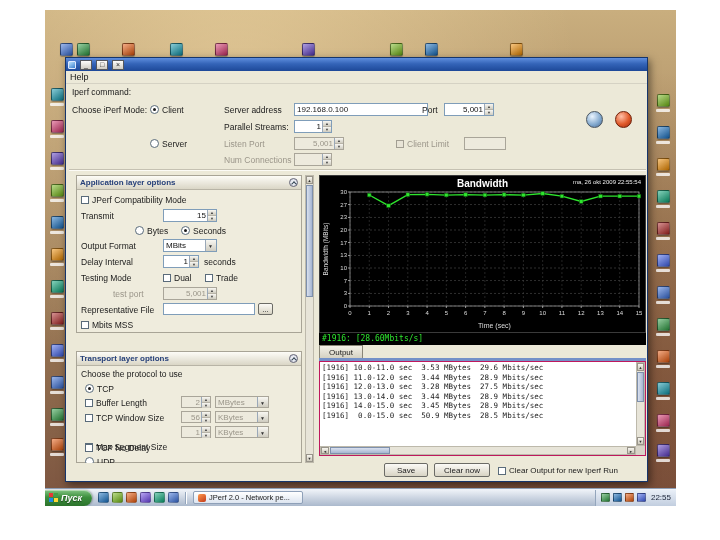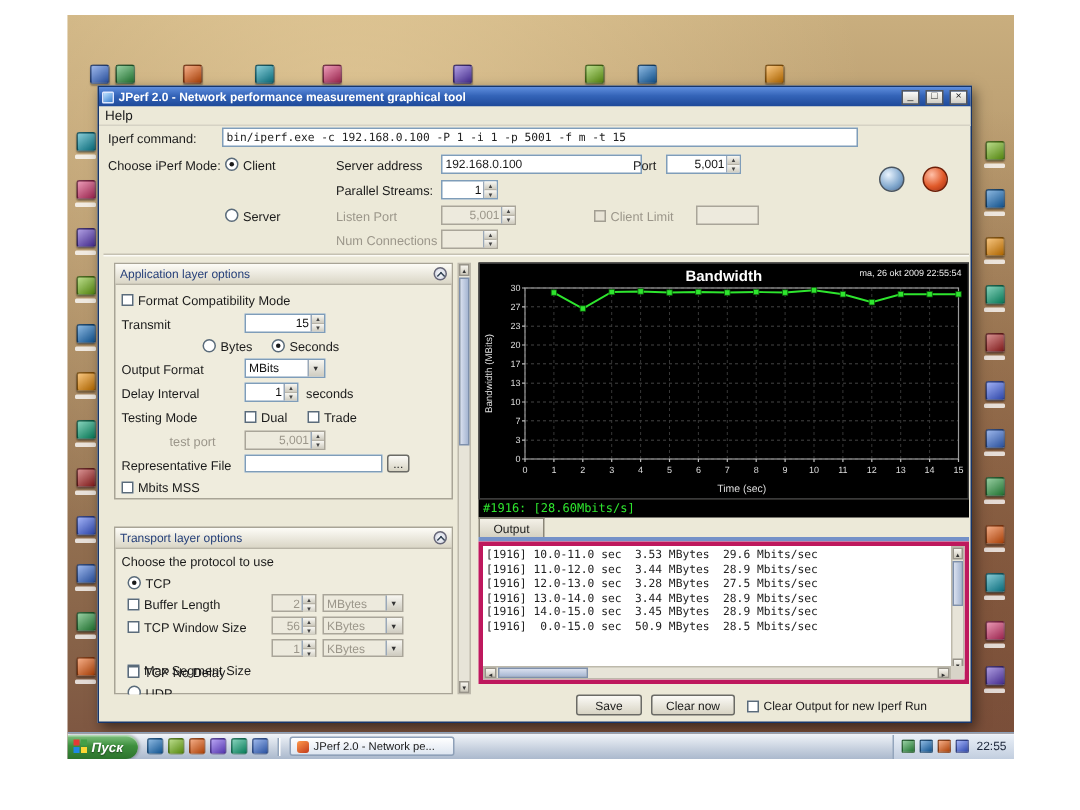--- a/index.html
+++ b/index.html
@@ -74,38 +74,38 @@
   .radio.sel::after{content:"";position:absolute;left:2px;top:2px;width:3px;height:3px;border-radius:50%;background:#1a1a1a}
   .sep{position:absolute;left:3px;top:111px;width:577px;border-top:1px solid #c5c1b2;border-bottom:1px solid #fcfbf6}
   .round-btn{position:absolute;width:17px;height:17px;border-radius:50%;border:1px solid #4a5560;cursor:pointer}
   .run-btn{background:radial-gradient(circle at 35% 30%,#eaf4fe,#7fa6cc 60%,#49648c)}
   .stop-btn{background:radial-gradient(circle at 35% 30%,#ffc0a8,#e05a2a 55%,#9c2a10);border-color:#6e1f08}
   
   .opt-wrap{position:absolute;left:10px;top:117px;width:238px;height:288px;overflow:hidden}
   .opt-panel{position:absolute;left:0;width:226px;background:#efecdd;border:1px solid #a8a496}
   .panel-hdr{height:14px;display:flex;align-items:center;justify-content:space-between;padding:0 3px;
     background:linear-gradient(180deg,#fdfcf7,#dad6c6);border-bottom:1px solid #b8b4a6}
-  .hdr-txt{font-size:8px;font-weight:normal;color:#27417a;white-space:nowrap}
+  .hdr-txt{font-size:8px;font-weight:bold;color:#27417a;white-space:nowrap}
   .collapse-ico{width:9px;height:9px;border-radius:50%;border:1px solid #667;background:radial-gradient(#fff,#c9cede);position:relative;flex:none}
   .collapse-ico::before{content:"";position:absolute;left:2px;top:3px;width:3px;height:3px;border-left:1px solid #345;border-top:1px solid #345;transform:rotate(45deg)}
   
   .sb-btn{position:absolute;width:9px;height:9px;background:linear-gradient(#f8f6f0,#ccc8ba);border:1px solid #98948a;font-size:4px;line-height:7px;text-align:center;color:#333}
   .arr-u::before{content:"▲"}.arr-d::before{content:"▼"}.arr-l::before{content:"◄"}.arr-r::before{content:"►"}
   .sb-track{position:absolute;background:#e7e4d8;border:1px solid #bdb9ab}
   .sb-thumb{position:absolute;background:linear-gradient(90deg,#d9e0ee,#a6b6d2);border:1px solid #7e90ac}
   .sb-thumb.h{background:linear-gradient(180deg,#d9e0ee,#a6b6d2)}
   
   .chart-box{position:absolute;left:253px;top:117px;width:327px;height:158px;background:#000;border:1px solid #3a3a3a}
   svg text{font-family:"Liberation Sans",sans-serif}
   .status{position:absolute;left:253px;top:275px;width:327px;height:12px;background:#000;color:#2ee52e;
     font-family:"DejaVu Sans Mono",monospace;font-size:8px;line-height:12px;padding:0 3px;overflow:hidden}
   .tab{position:absolute;left:253px;top:287px;width:44px;height:13px;display:flex;align-items:center;justify-content:center;
     background:linear-gradient(#f4f1e8,#d5d1c2);border:1px solid #8a8678;border-bottom:none;font-size:8px;color:#1a1a1a}
   .tab-strip{position:absolute;left:253px;top:300px;width:327px;height:3px;background:#7491c8}
-  .outbox{position:absolute;left:253px;top:303px;width:327px;height:95px;background:#fff;border:3px solid #be185d;overflow:hidden}
+  .outbox{position:absolute;left:253px;top:303px;width:327px;height:95px;background:#fff;border:1px solid #be185d;overflow:hidden}
   .out-lines{position:absolute;left:2px;top:1px;right:10px;bottom:10px;overflow:hidden}
   .out-line{font-family:"DejaVu Sans Mono",monospace;font-size:7.5px;line-height:9.5px;color:#222;white-space:pre}
   .btn{position:absolute;height:14px;display:flex;align-items:center;justify-content:center;font-size:8px;color:#1a1a1a;
     background:linear-gradient(#fbfaf6,#d8d4c4);border:1px solid #6b6b66;border-radius:2px;cursor:pointer}
 </style>
 </head>
 <body>
 
 <div class="desktop">
     <div class="dt-wrap" style="left: 610px; top: 434px;">
@@ -228,33 +228,29 @@
     <div class="dt-wrap" style="left: 30px; top: 33px;">
       <div class="dt-ic" style="background-color: rgb(47, 158, 68);"></div>
     </div>
     <div class="dt-wrap" style="left: 13px; top: 33px;">
       <div class="dt-ic" style="background-color: rgb(58, 111, 216);"></div>
     </div>
 
   <div class="window">
     <div class="titlebar">
       <span class="app-ico"></span>
-      <span class="title-text">JPerf 2.0 - Network performance measurement graphical tool</span>
       <span class="tbb">_</span>
       <span class="tbb">□</span>
       <span class="tbb">×</span>
     </div>
     <div class="menubar">
       <span class="menu-item">Help</span>
     </div>
 
     <span class="a lbl" style="left:6px;top:29px">Iperf command:</span>
-    <div class="a field" style="left:82px;top:27px;width:424px">
-      <span class="mono">bin/iperf.exe -c 192.168.0.100 -P 1 -i 1 -p 5001 -f m -t 15</span>
-    </div>
 
     <span class="a lbl" style="left:6px;top:47px">Choose iPerf Mode:</span>
     <div class="a row" style="left:84px;top:46px">
       <span class="radio sel"></span>
       <span class="lbl">Client</span>
     </div>
     <span class="a lbl" style="left:158px;top:47px">Server address</span>
     <div class="a field" style="left:228px;top:45px;width:134px">
       <span class="lbl" style="font-size:8px">192.168.0.100</span>
     </div>
@@ -312,21 +308,21 @@
 
     <div class="opt-wrap">
 
       <div class="opt-panel" style="top:0;height:158px">
         <div class="panel-hdr">
           <span class="hdr-txt">Application layer options</span>
           <span class="collapse-ico"></span>
         </div>
         <div class="a row" style="left:4px;top:18px">
           <span class="chk"></span>
-          <span class="lbl">Format Compatibility Mode</span>
+          <span class="lbl">JPerf Compatibility Mode</span>
         </div>
         <span class="a lbl" style="left:4px;top:35px">Transmit</span>
         <div class="a spinner" style="left:86px;top:33px;width:54px">
           <span class="spin-val">15</span>
           <span class="spin-btns">
               <i class="su"></i>
               <i class="sd"></i>
             </span>
         </div>
         <div class="a row" style="left:58px;top:49px">

